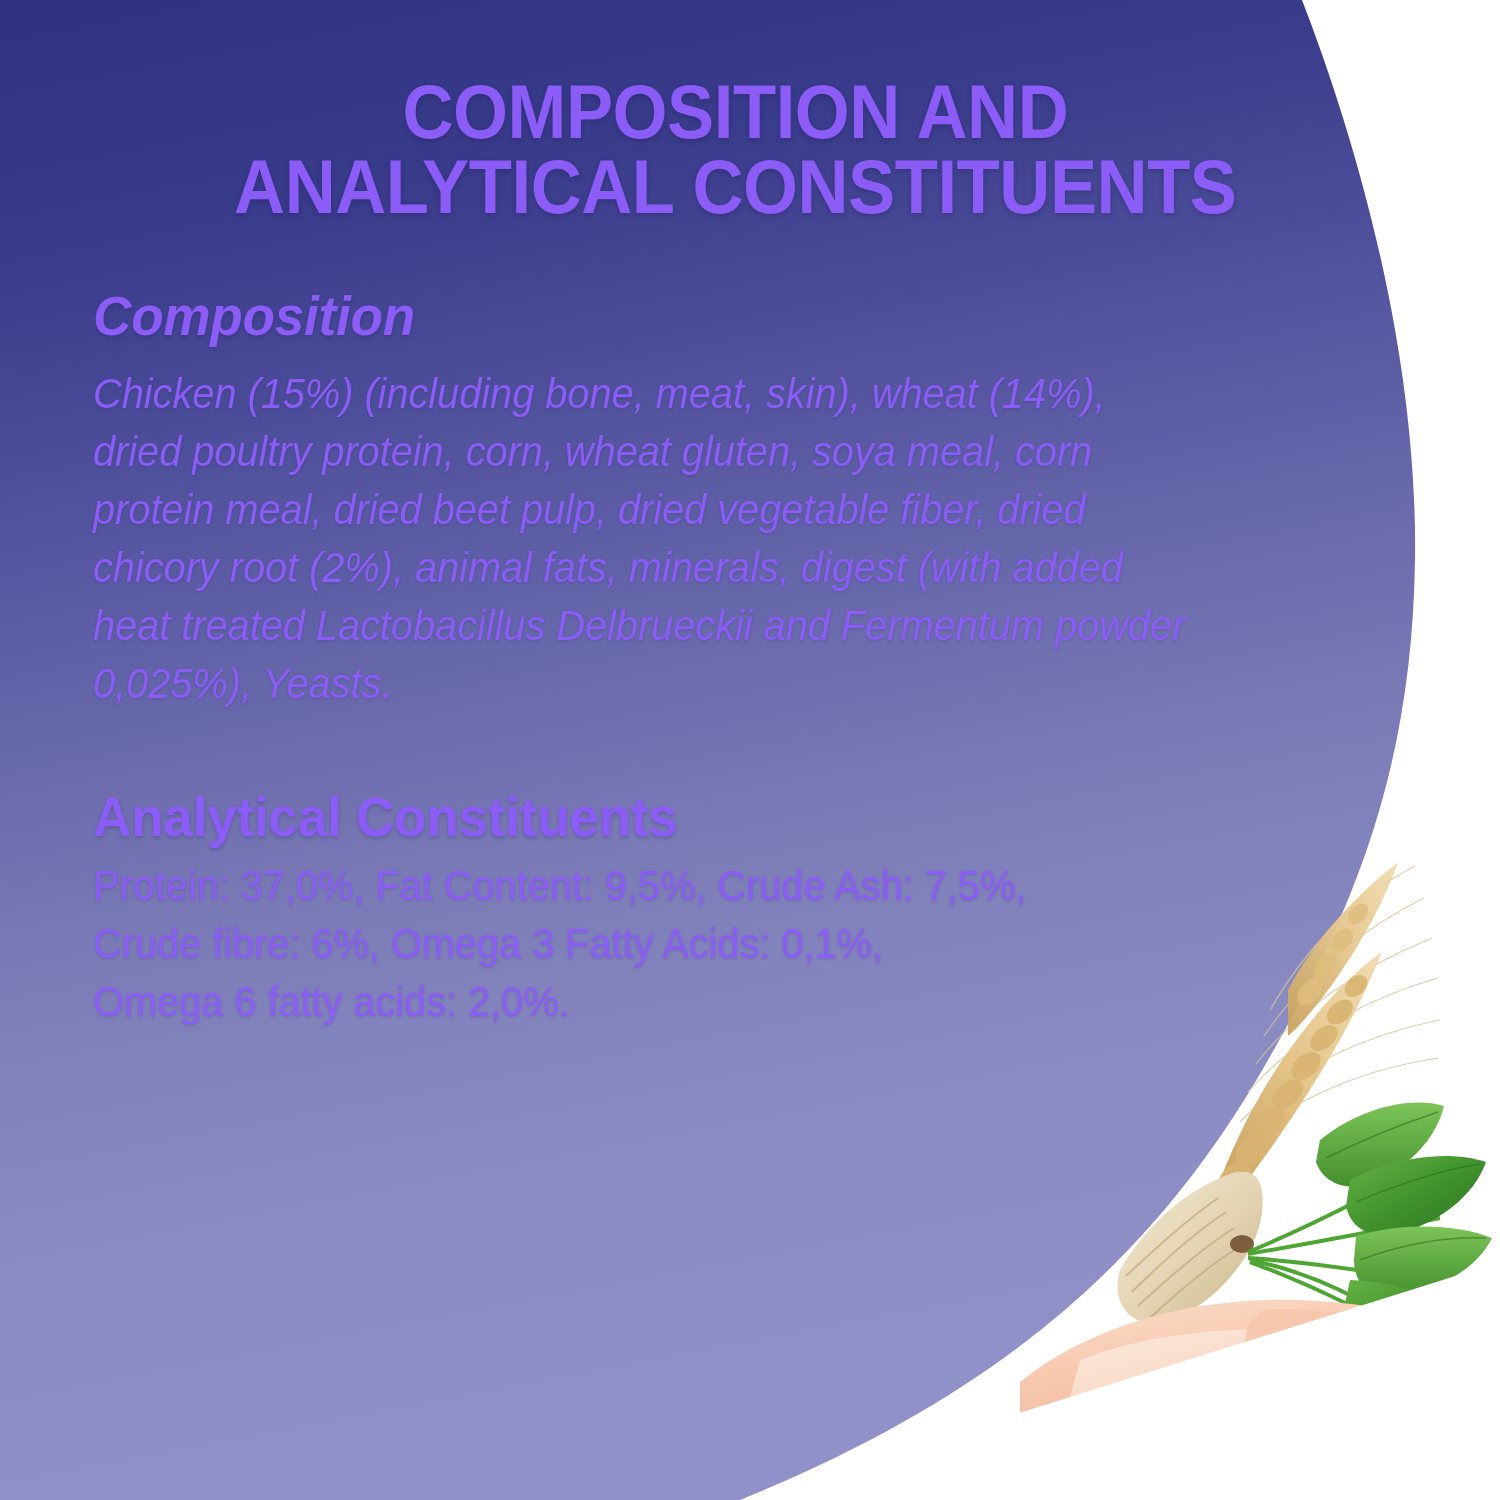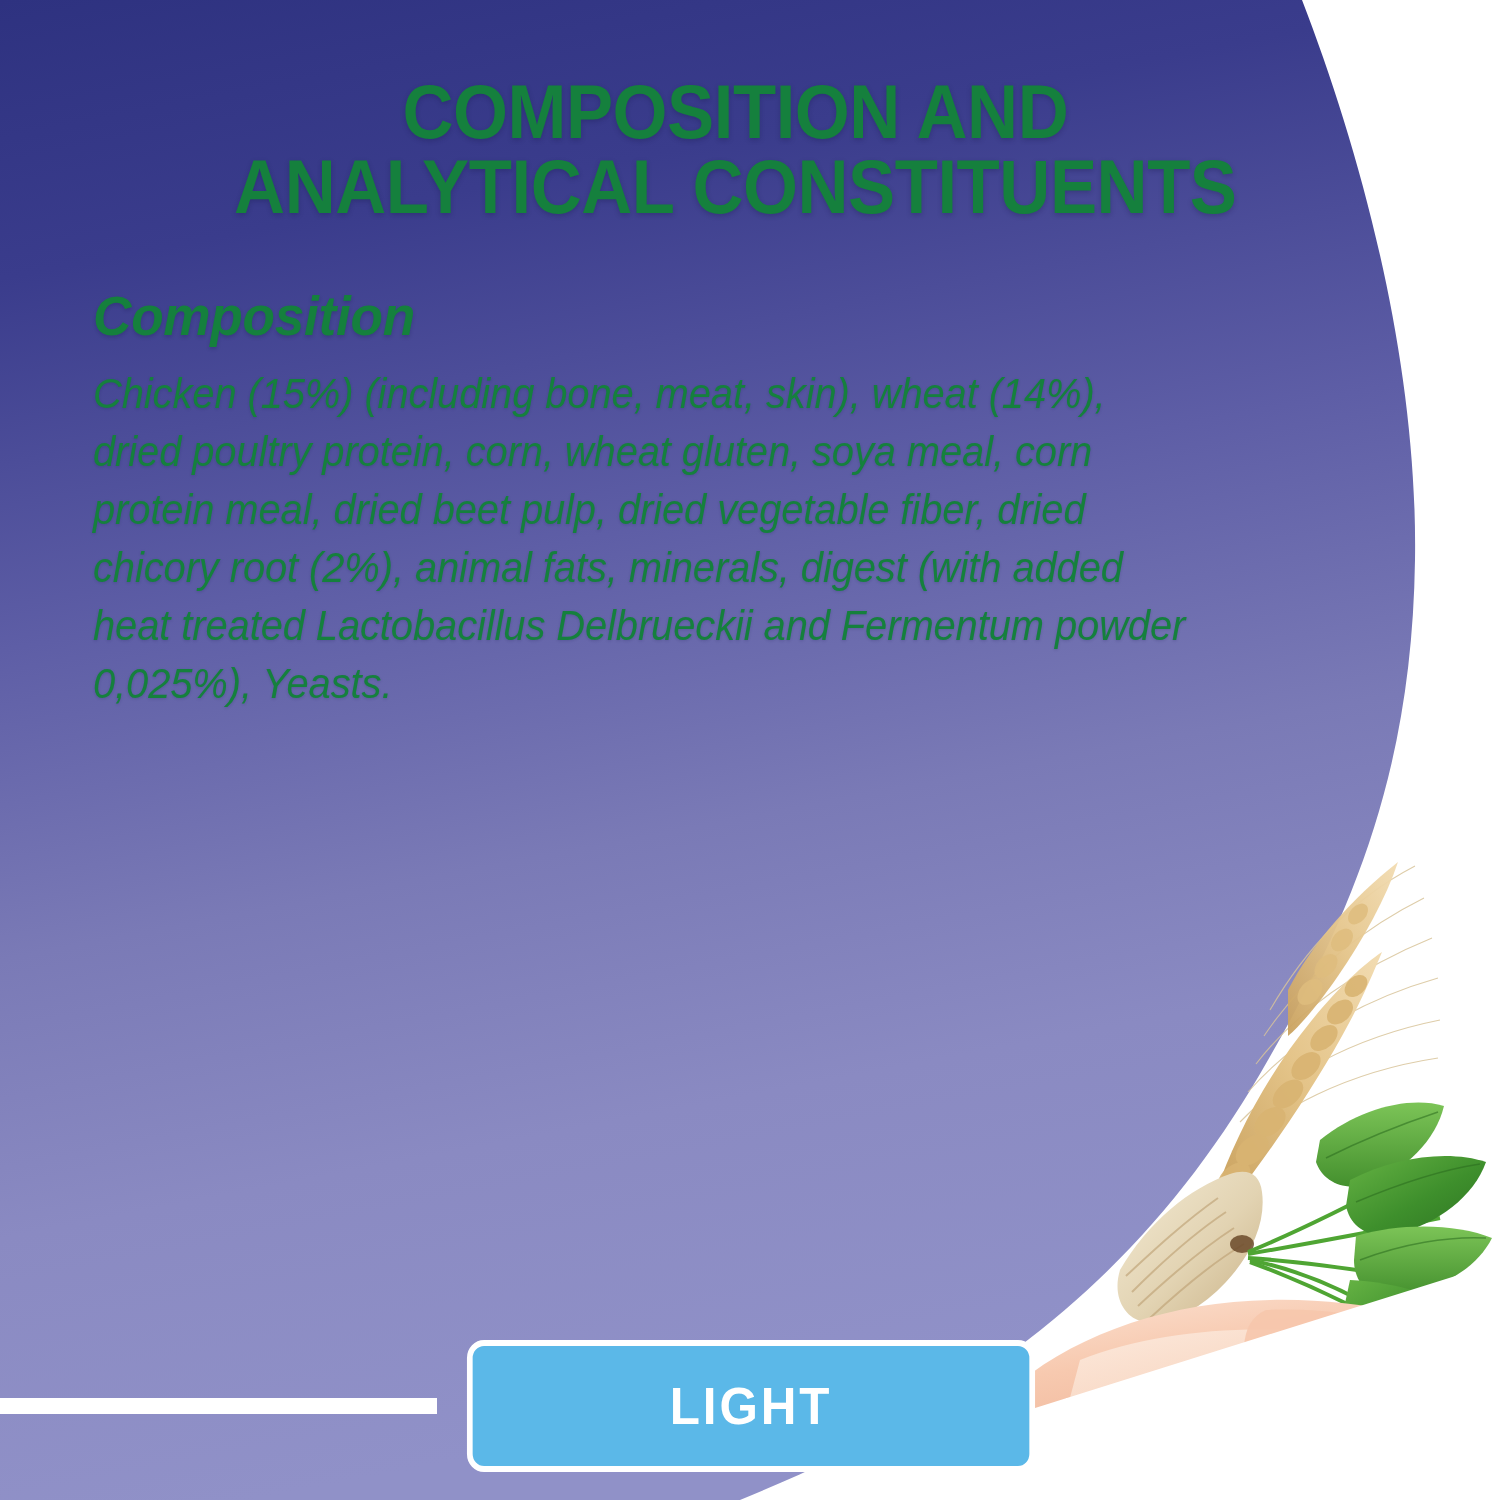--- a/index.html
+++ b/index.html
@@ -42,21 +42,21 @@
     z-index:4;
     pointer-events:none;
   }
 
   
   .content{
     position:absolute;
     left:0;top:0;
     width:1400px;
     z-index:6;
-    color:#15803d;
+    color:#8b5cf6;
   }
 
   .main-title{
     margin:0;
     padding:74px 84px 0 160px;
     font-size:76px;
     line-height:0.99;
     font-weight:700;
     letter-spacing:-0.5px;
     text-align:center;
@@ -289,21 +289,24 @@
 
   <div class="content">
 
     <h1 class="main-title">COMPOSITION AND ANALYTICAL CONSTITUENTS</h1>
 
     <section class="section" id="composition-block">
       <h2 class="sec-heading">Composition</h2>
       <p class="sec-body">Chicken (15%) (including bone, meat, skin), wheat (14%), dried poultry protein, corn, wheat gluten, soya meal, corn protein meal, dried beet pulp, dried vegetable fiber, dried chicory root (2%), animal fats, minerals, digest (with added heat treated Lactobacillus Delbrueckii and Fermentum powder 0,025%), Yeasts.</p>
     </section>
 
+    <section class="section" id="analytical-block">
+      <h2 class="sec-heading">Analytical Constituents</h2>
+      <p class="sec-body">
+        <span class="line">Protein: 37,0%, Fat Content: 9,5%, Crude Ash: 7,5%,</span>
+        <span class="line">Crude fibre: 6%, Omega 3 Fatty Acids: 0,1%,</span>
+        <span class="line">Omega 6 fatty acids: 2,0%.</span>
+      </p>
+    </section>
   </div>
 
-  <div class="badge-row">
-    <div class="rule rule-left"></div>
-    <div class="badge">LIGHT</div>
-    <div class="rule rule-right"></div>
-  </div>
 
 </div>
 
 </body></html>

